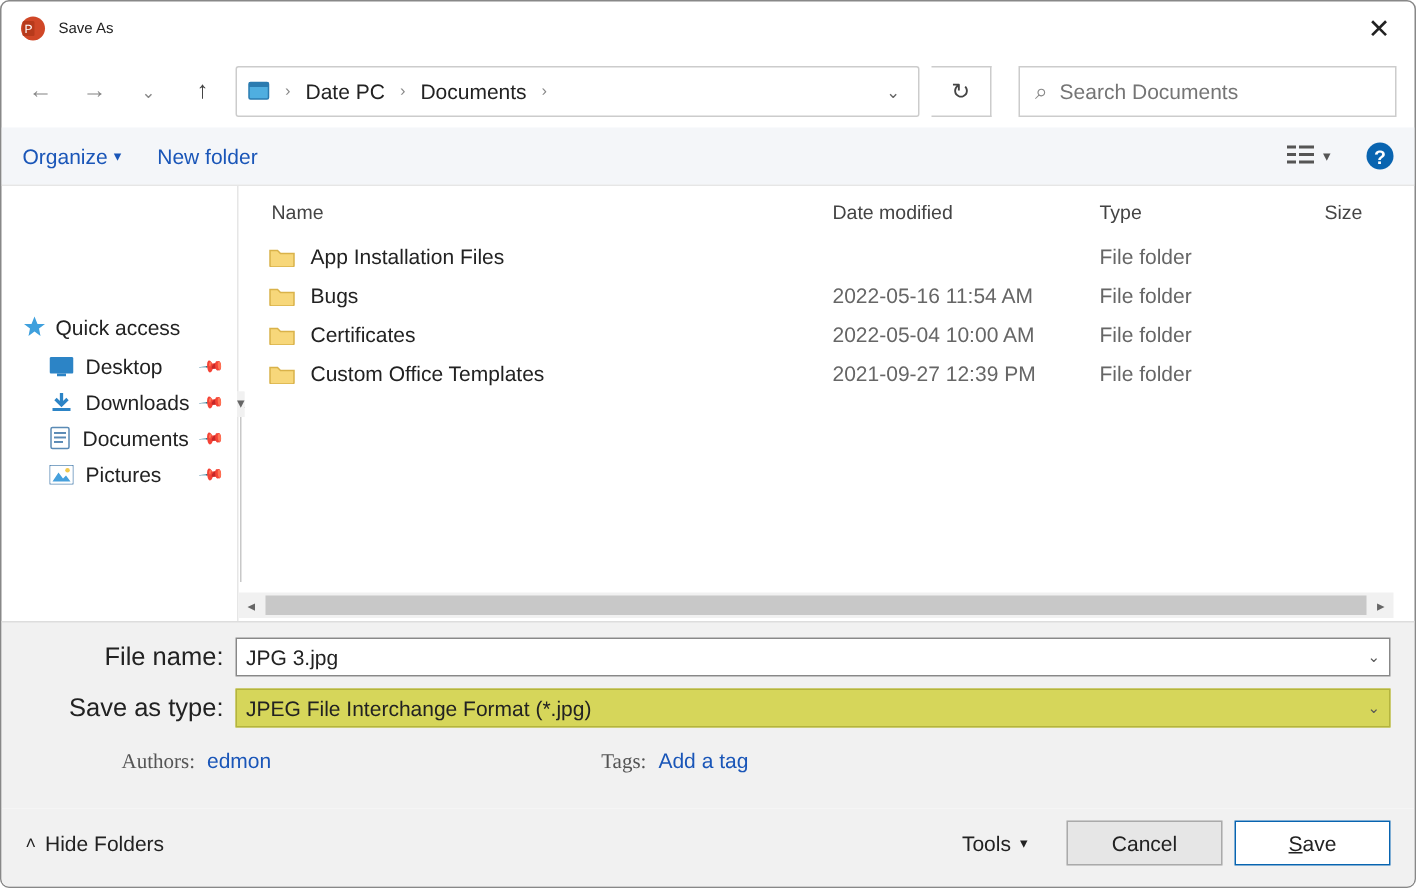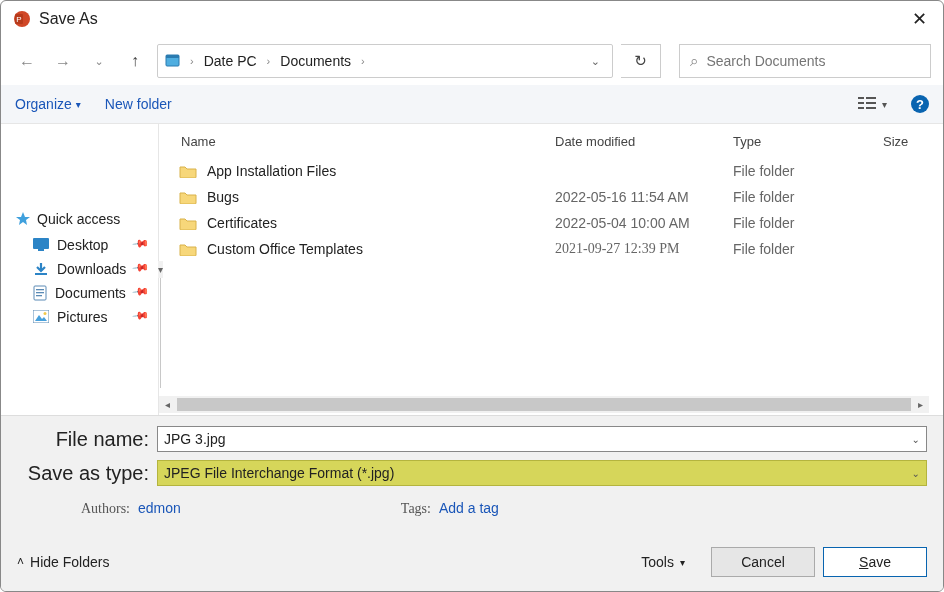--- a/index.html
+++ b/index.html
@@ -1,20 +1,20 @@
 <!DOCTYPE html>
 <html><head>
   <meta charset="utf-8">
   <style>
     * { box-sizing: border-box; margin: 0; padding: 0; font-family: 'Segoe UI', Tahoma, sans-serif; }
     body { width: 944px; height: 592px; background: #fff; border: 1px solid #888; border-radius: 6px; overflow: hidden; display: flex; flex-direction: column; font-size: 14px; color: #222; }
 
     .titlebar { display: flex; align-items: center; height: 36px; padding: 0 12px; }
     .titlebar .app-icon { width: 18px; height: 18px; margin-right: 8px; }
-    .titlebar .title { flex: 1; font-size: 16px; }
+    .titlebar .title { flex: 1; font-size: 10px; }
     .close-x { font-size: 18px; cursor: default; padding: 0 4px; }
 
     .nav-row { display: flex; align-items: center; height: 48px; padding: 0 12px; gap: 8px; }
     .nav-btn { width: 28px; height: 28px; display: flex; align-items: center; justify-content: center; color: #888; font-size: 16px; }
     .nav-btn.up { color: #444; }
     .address-bar { flex: 1; display: flex; align-items: center; height: 34px; border: 1px solid #ccc; border-radius: 2px; padding: 0 6px; gap: 2px; }
     .address-bar .loc-icon { width: 18px; height: 18px; margin-right: 4px; }
     .crumb { padding: 2px 6px; }
     .crumb-sep { color: #888; font-size: 11px; padding: 0 2px; }
     .addr-drop { margin-left: auto; color: #666; font-size: 11px; padding: 0 6px; }
@@ -50,21 +50,21 @@
     .col-size { width: 48px; }
     .fl-rows { padding: 2px 12px; }
     .fl-row { display: flex; align-items: center; padding: 5px 0; font-size: 14px; }
     .folder-icon { width: 18px; height: 14px; margin: 0 10px 0 8px; }
     .hscroll { height: 17px; background: #f1f1f1; margin: 0 14px 2px 0; display: flex; align-items: center; }
     .hscroll .hs-arrow { width: 17px; text-align: center; color: #666; font-size: 10px; }
     .hscroll .hs-thumb { flex: 1; height: 13px; background: #c8c8c8; margin: 0 1px; }
 
     .form-area { padding: 10px 16px 8px 16px; background: #f1f1f1; border-top: 1px solid #ddd; display: flex; flex-direction: column; gap: 8px; }
     .fa-row { display: flex; align-items: center; }
-    .fa-label { width: 140px; text-align: right; padding-right: 8px; font-size: 20px; }
+    .fa-label { width: 140px; text-align: right; padding-right: 8px; font-size: 17px; }
     .fa-input { flex: 1; height: 26px; border: 1px solid #888; background: #fff; padding: 0 6px; display: flex; align-items: center; justify-content: space-between; }
     .fa-input.name-in { font-size: 14px; }
     .fa-input.type-in { background: #d6d65a; border-color: #b4b43e; }
     .fa-drop { color: #555; font-size: 10px; }
     .meta-row { display: flex; gap: 40px; padding: 6px 0 14px 64px; font-size: 14px; }
     .meta-label { color: #555; margin-right: 8px; font-family: Liberation Serif, serif; }
     .meta-link { color: #1a56b8; }
 
     .footer { display: flex; align-items: center; padding: 8px 16px 14px 16px; background: #f1f1f1; }
     .hide-folders { display: flex; align-items: center; gap: 6px; font-size: 14px; }
@@ -240,21 +240,21 @@
           <span class="col-type" style="color:#666;">File folder</span>
           <span class="col-size"></span>
         </div>
         <div class="fl-row">
           <span class="folder-icon">
               <svg viewBox="0 0 18 14">
                 <path d="M1 3 h5 l2 2 h9 v8 a1 1 0 0 1 -1 1 h-14 a1 1 0 0 1 -1 -1 z" fill="#f7d77a" stroke="#d9b24a"></path>
               </svg>
             </span>
           <span class="col-name" style="padding-left:0;">Custom Office Templates</span>
-          <span class="col-date" style="color:#666;font-family:Liberation Serif, serif;">2021-09-27 12:39 PM</span>
+          <span class="col-date" style="color:#666;">2021-09-27 12:39 PM</span>
           <span class="col-type" style="color:#666;">File folder</span>
           <span class="col-size"></span>
         </div>
       </div>
     </div>
     <div class="hscroll">
       <span class="hs-arrow">◂</span>
       <span class="hs-thumb"></span>
       <span class="hs-arrow">▸</span>
     </div>

